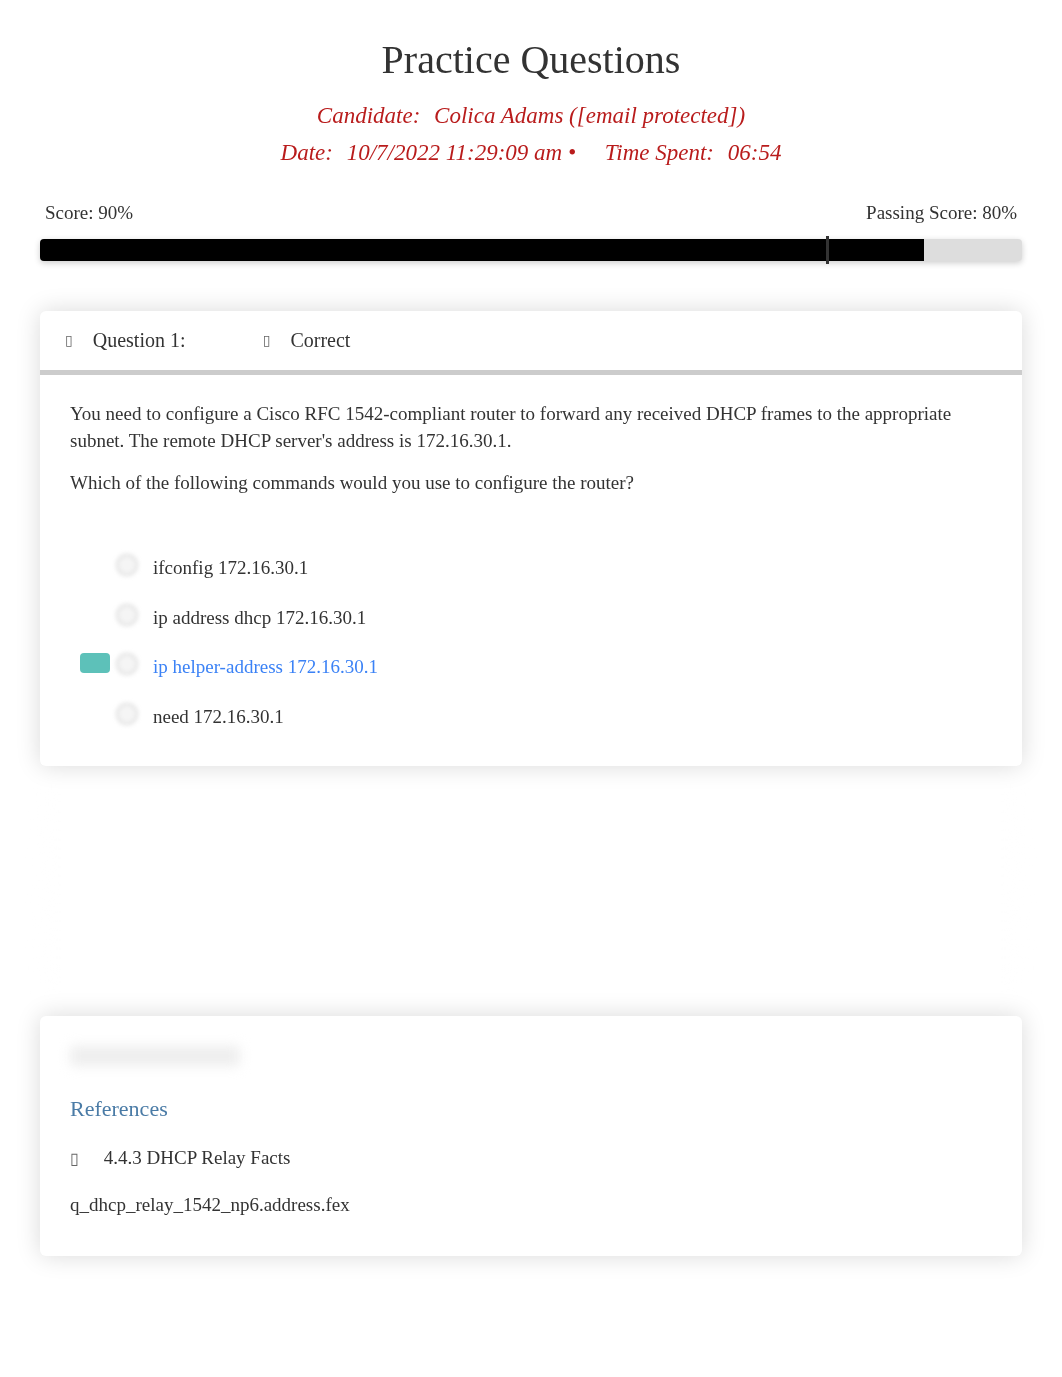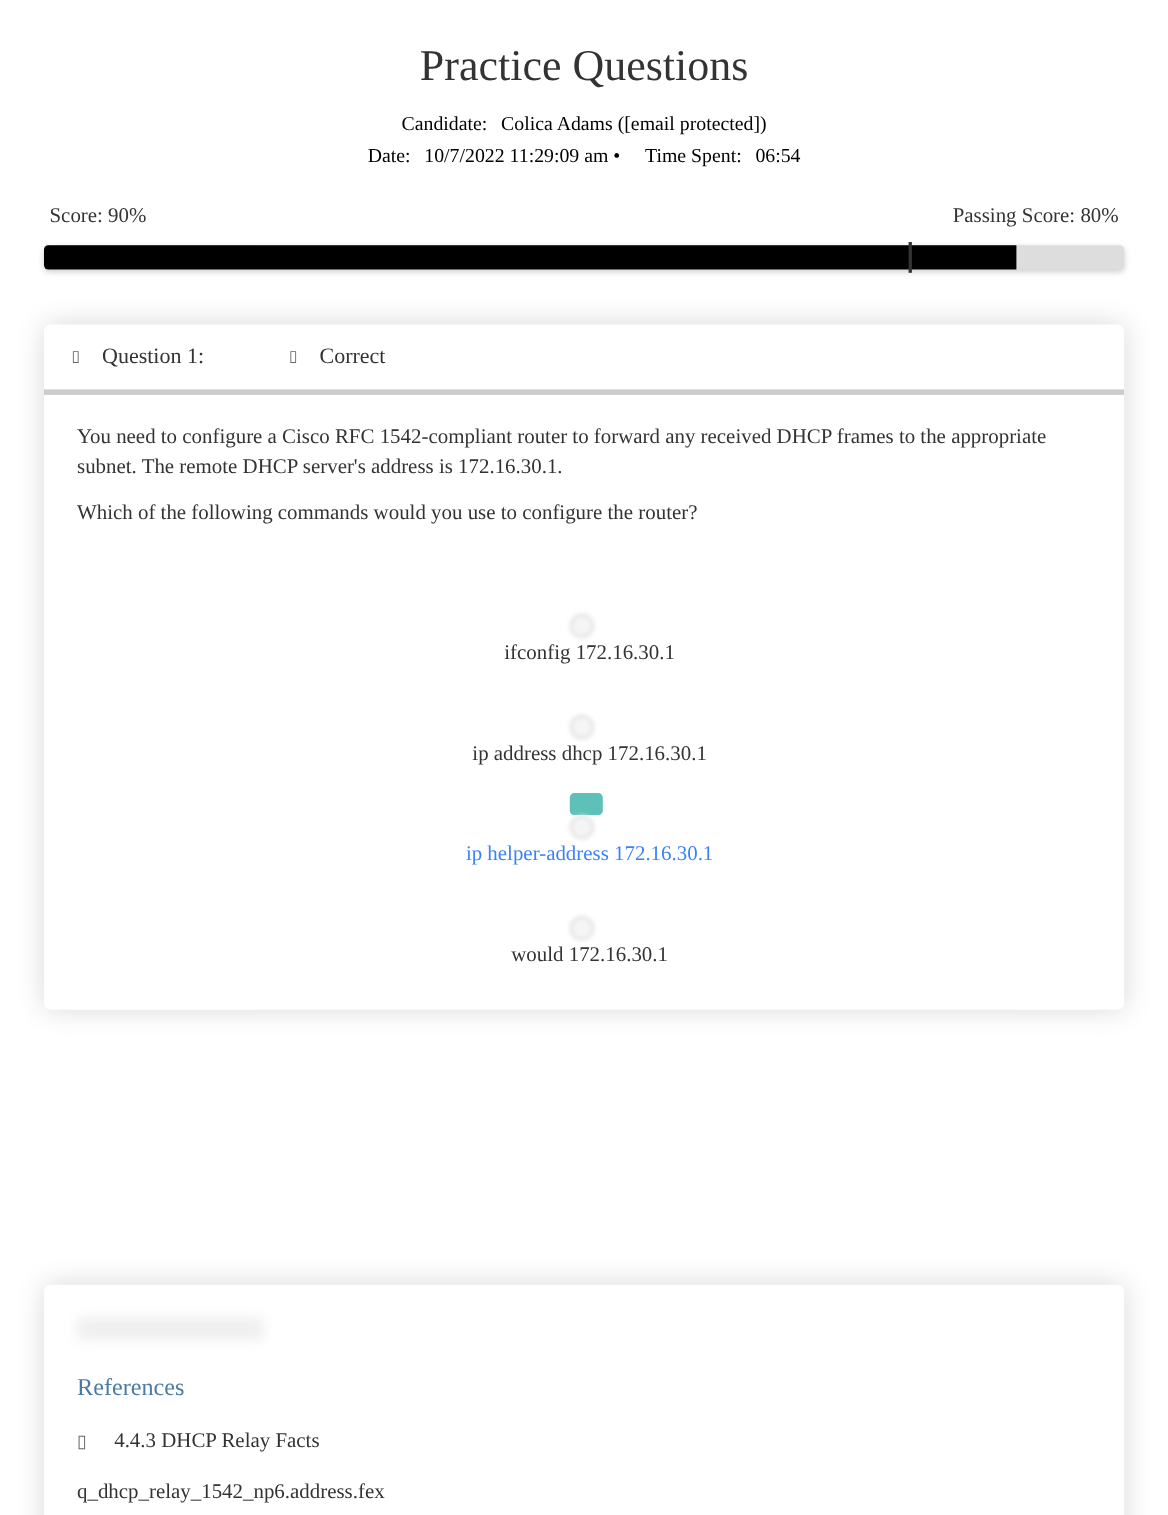--- a/index.html
+++ b/index.html
@@ -22,23 +22,24 @@
     .title {
       text-align: center;
       font-size: 40px;
       font-weight: normal;
       color: #333;
       margin-bottom: 15px;
     }
     
     .meta-info {
       text-align: center;
-      font-size: 18px;
-      color: #000000;
+      font-size: 23px;
+      color: #b91c1c;
       line-height: 1.6;
+      font-style: italic;
     }
     
     .meta-label {
       display: inline-block;
       text-align: right;
       margin-right: 8px;
     }
     
     .score-row {
       display: flex;
@@ -125,24 +126,22 @@
     .question-prompt {
       margin-bottom: 47px;
     }
     
     .answers {
       margin-left: 10px;
     }
     
     .answer-row {
       display: flex;
-      align-items: center;
       padding: 11px 0;
       font-size: 19px;
-      flex-direction: column;
     }
     
     .answer-indicator {
       width: 30px;
       height: 20px;
       border-radius: 4px;
       margin-right: 6px;
     }
     
     .answer-indicator.correct {
@@ -269,21 +268,21 @@
           <span class="answer-text">ip address dhcp 172.16.30.1</span>
         </div>
         <div class="answer-row">
           <div class="answer-indicator correct"></div>
           <div class="answer-radio"></div>
           <span class="answer-text correct">ip helper-address 172.16.30.1</span>
         </div>
         <div class="answer-row">
           <div class="answer-indicator"></div>
           <div class="answer-radio"></div>
-          <span class="answer-text">would 172.16.30.1</span>
+          <span class="answer-text">need 172.16.30.1</span>
         </div>
       </div>
     </div>
   </div>
 
   <div class="blur-section"></div>
 
   <div class="references-card">
     <div class="references-top-blur"></div>
     <div class="references-title">References</div>

